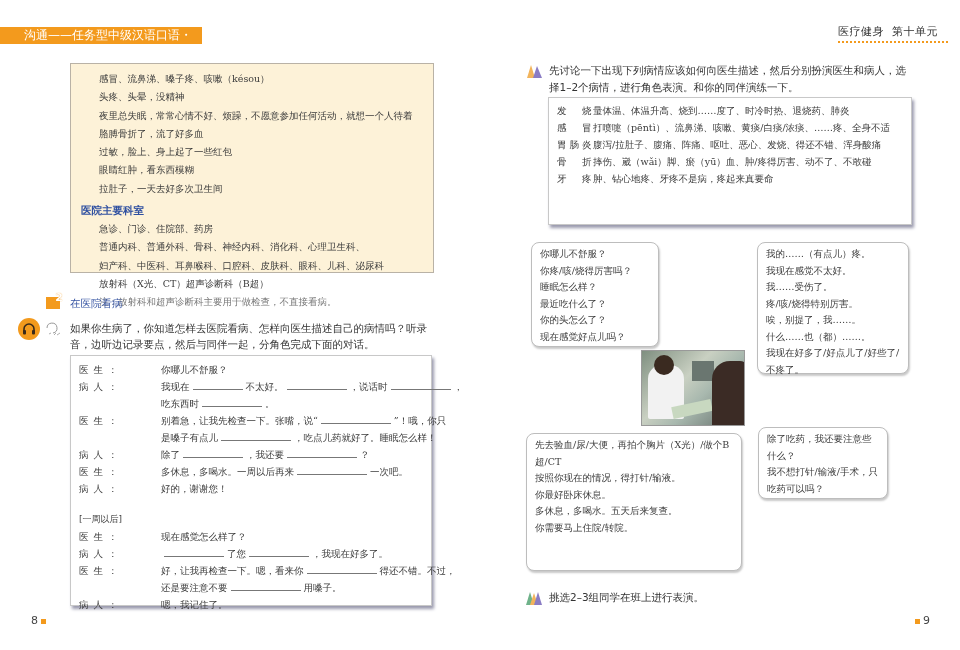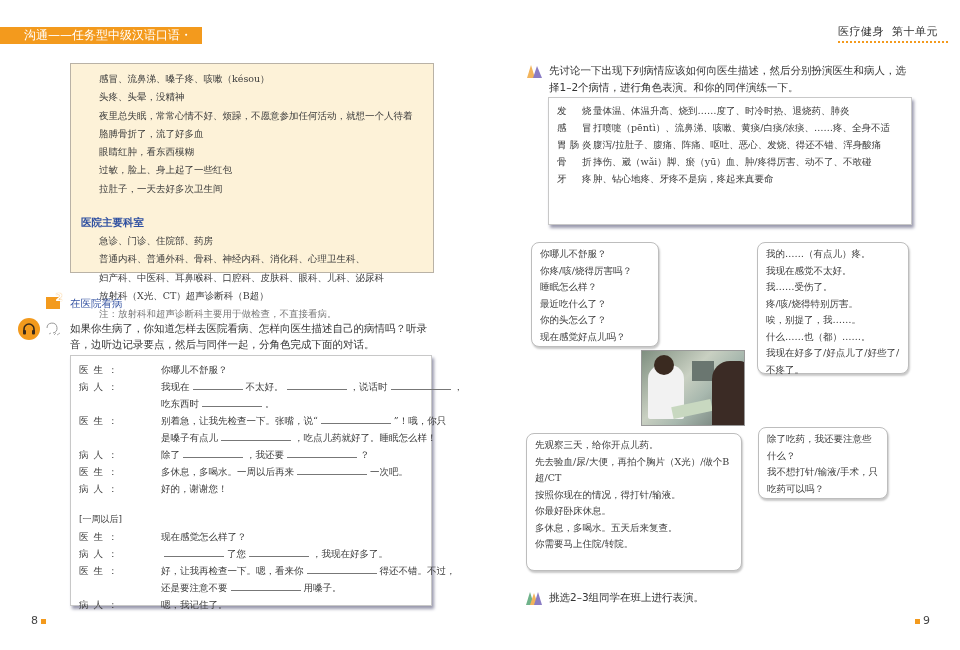--- a/index.html
+++ b/index.html
@@ -8,21 +8,21 @@
 
   
   .hdr-left { position: absolute; left: 0; top: 27px; width: 202px; height: 17px; background: #f39a1d; color: #fff; font-size: 12px; line-height: 17px; padding-left: 24px; font-family: "DejaVu Sans", "Liberation Sans", sans-serif; }
   
   .hdr-right { position: absolute; right: 12px; top: 24px; font-size: 11px; color: #333; font-family: "DejaVu Sans", "Liberation Sans", sans-serif; padding-bottom: 2px; border-bottom: 2px dotted #f39a1d; width: 110px; text-align: left; letter-spacing: 0.5px; }
   .hdr-right span { margin-right: 8px; }
 
   
   .vocab-box { position: absolute; left: 70px; top: 63px; width: 364px; height: 210px; background: #fdf2d8; border: 1px solid #b9b2a6; padding: 6px 26px 0 10px; font-size: 9.5px; line-height: 18.3px; }
   .vocab-box .item { padding-left: 18px; color: #3b3b3b; white-space: nowrap; }
-  .vocab-box .subhead { color: #2e4fa0; font-weight: bold; font-size: 10.5px; font-family: "DejaVu Sans", "Liberation Sans", sans-serif; margin-top: 14px; line-height: 20px; }
+  .vocab-box .subhead { color: #2e4fa0; font-weight: bold; font-size: 10.5px; font-family: "DejaVu Sans", "Liberation Sans", sans-serif; margin-top: 2px; line-height: 20px; }
   .vocab-box .note { color: #777; }
 
   
   .sec-badge { position: absolute; left: 46px; top: 297px; width: 14px; height: 12px; background: #f39a1d; }
   .sec-badge span { position: absolute; right: -3px; top: -6px; color: #fff; font-size: 11px; font-weight: bold; font-family: "DejaVu Sans", "Liberation Sans", sans-serif; text-shadow: 0 0 1px #f39a1d; }
   .sec-title { position: absolute; left: 70px; top: 297px; font-size: 10.5px; color: #3856a4; font-family: "DejaVu Sans", "Liberation Sans", sans-serif; }
   .headphone { position: absolute; left: 18px; top: 318px; width: 22px; height: 22px; border-radius: 50%; background: #f39a1d; display: flex; align-items: center; justify-content: center; }
   .cd-icon { position: absolute; left: 44px; top: 320px; width: 20px; height: 18px; }
   .instr { position: absolute; left: 70px; top: 320px; width: 370px; font-size: 10.5px; line-height: 16px; color: #333; font-family: "DejaVu Sans", "Liberation Sans", sans-serif; }
 
@@ -68,22 +68,22 @@
 <div class="hdr-right">
   <span>医疗健身</span><span>第十单元</span>
 </div>
 
 <div class="vocab-box">
   <div id="symptoms-list">
       <div class="item">感冒、流鼻涕、嗓子疼、咳嗽（késou）</div>
       <div class="item">头疼、头晕，没精神</div>
       <div class="item">夜里总失眠，常常心情不好、烦躁，不愿意参加任何活动，就想一个人待着</div>
       <div class="item">胳膊骨折了，流了好多血</div>
+      <div class="item">过敏，脸上、身上起了一些红包</div>
       <div class="item">眼睛红肿，看东西模糊</div>
-      <div class="item">过敏，脸上、身上起了一些红包</div>
       <div class="item">拉肚子，一天去好多次卫生间</div>
     </div>
   <div class="subhead">医院主要科室</div>
   <div id="departments-list">
       <div class="item">急诊、门诊、住院部、药房</div>
       <div class="item">普通内科、普通外科、骨科、神经内科、消化科、心理卫生科、</div>
       <div class="item">妇产科、中医科、耳鼻喉科、口腔科、皮肤科、眼科、儿科、泌尿科</div>
       <div class="item">放射科（X光、CT）超声诊断科（B超）</div>
     </div>
   <div class="item note">注：放射科和超声诊断科主要用于做检查，不直接看病。</div>
@@ -224,21 +224,20 @@
 
 <div class="photo" title="医生与病人交谈">
   <div class="mon"></div>
   <div class="doc"></div>
   <div class="dochead"></div>
   <div class="desk"></div>
   <div class="pat"></div>
 </div>
 
 <div class="bubble b3" id="bubble3">
-    <div>先观察三天，给你开点儿药。</div>
     <div>先去验血/尿/大便，再拍个胸片（X光）/做个B超/CT</div>
     <div>按照你现在的情况，得打针/输液。</div>
     <div>你最好卧床休息。</div>
     <div>多休息，多喝水。五天后来复查。</div>
     <div>你需要马上住院/转院。</div>
   </div>
 <div class="bubble b4" id="bubble4">
     <div>除了吃药，我还要注意些什么？</div>
     <div>我不想打针/输液/手术，只吃药可以吗？</div>
   </div>

